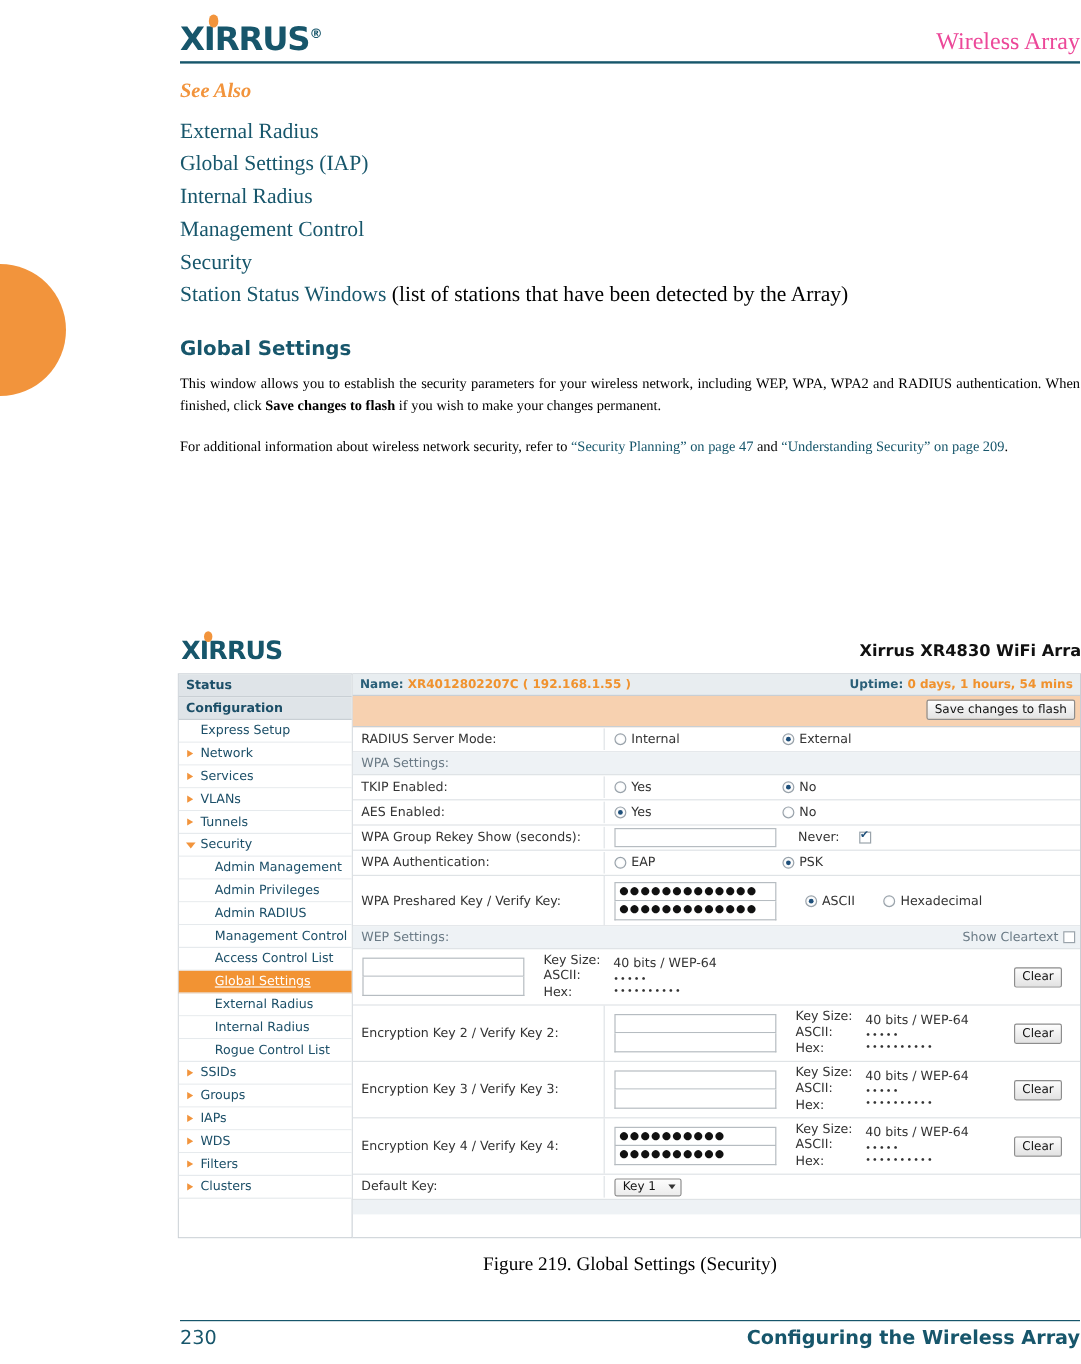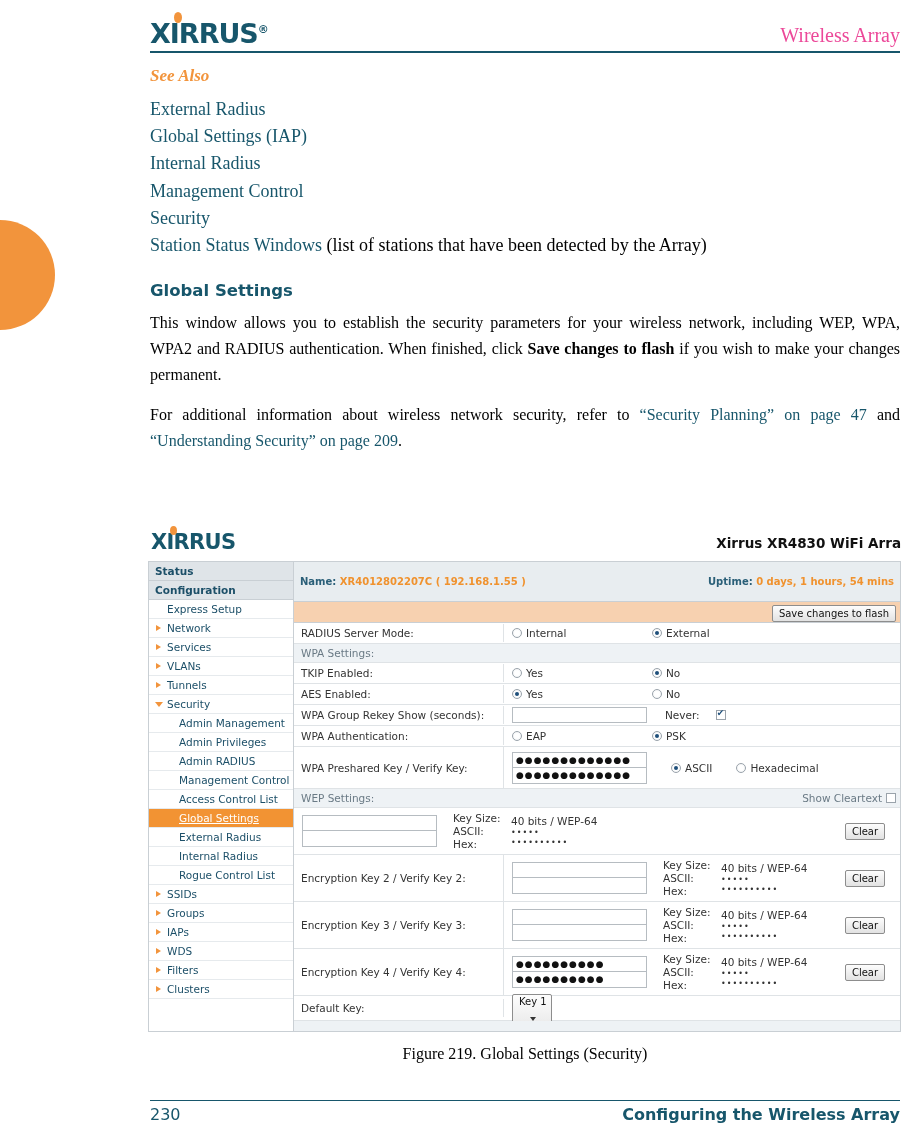--- a/index.html
+++ b/index.html
@@ -57,21 +57,21 @@
     font-size:18px; color:#17566b; line-height:1.51;
   }
   .xref-list li .plain { color:#000; }
 
   h2.section-title {
     font-family:"DejaVu Sans", sans-serif;
     font-weight:bold; font-size:16.5px; color:#17566b;
     margin:22px 0 10px 0;
   }
   p.para {
-    font-size:16px; color:#000; line-height:1.62;
+    font-size:12px; color:#000; line-height:1.62;
     text-align:justify; margin:0 0 14px 0;
   }
   p.para b { font-family:"Liberation Serif", serif; font-weight:bold; }
   .lnk { color:#17566b; }
 
   
   .shot {
     position:absolute; left:148px; top:524px;
     width:753px; height:508px;
     background:#ffffff;
@@ -140,21 +140,21 @@
   
   .main {
     flex:1; border:1px solid #c9cfd4; border-left:none;
     display:flex; flex-direction:column;
     font-size:10.5px; color:#333;
     background:#fff;
   }
   .bar-name {
     background:#e8edf0;
     border-bottom:1px solid #c9cfd4;
-    padding:14px 6px; display:flex; justify-content:space-between;
+    padding:3px 6px; display:flex; justify-content:space-between;
     font-weight:bold; color:#2a5f78; font-size:10px;
   }
   .bar-name .val { color:#f0922e; }
   .bar-save {
     background:#f7d1b0; border-bottom:1px solid #c9cfd4;
     height:26px; position:relative;
   }
   .btn {
     font-family:"DejaVu Sans", sans-serif;
     font-size:10px; color:#111;
@@ -231,21 +231,20 @@
   .keyrow .vals { flex:1; color:#333; line-height:1.25; }
   .keyrow .vals .dotline { letter-spacing:1px; font-size:8px; }
   .keyrow .act { width:70px; flex:0 0 70px; text-align:center; }
 
   .select {
     display:inline-flex; align-items:center; gap:10px;
     border:1px solid #8d8d8d; border-radius:2px;
     background:linear-gradient(#fdfdfd,#ececec);
     font-size:10px; color:#111; padding:1px 4px 1px 6px;
     cursor:pointer;
-    flex-direction:column;
   }
   .select .caret {
     width:0;height:0;border-left:3.5px solid transparent;
     border-right:3.5px solid transparent;border-top:4px solid #333;
   }
   .footer-strip { background:#eef2f5; height:12px; }
 
   
   .fig-caption {
     position:absolute; left:150px; top:1045px; width:750px;

